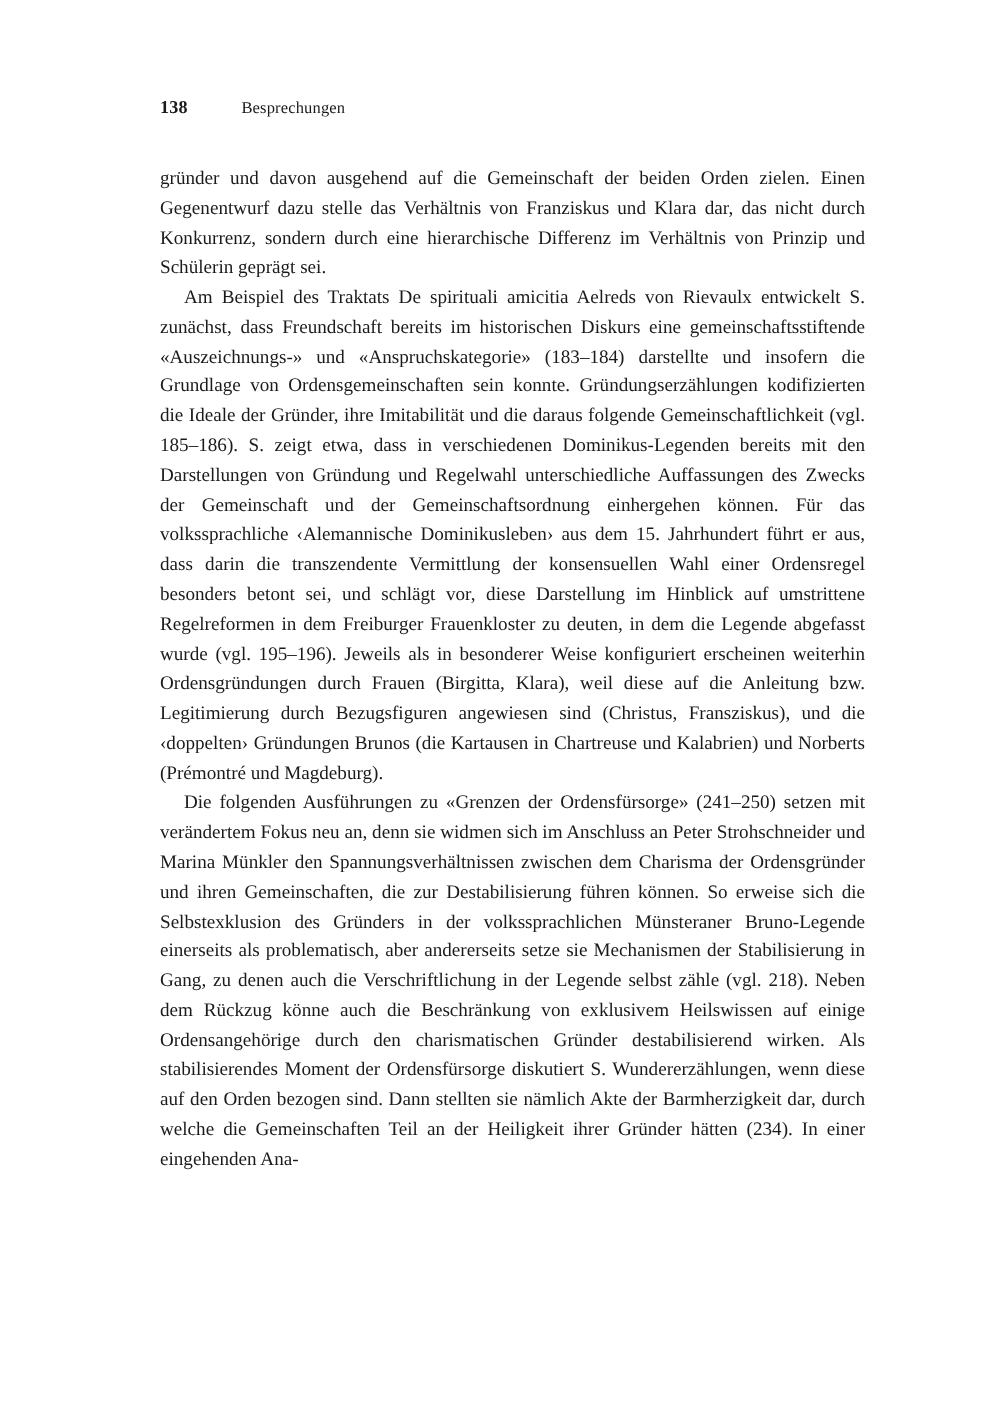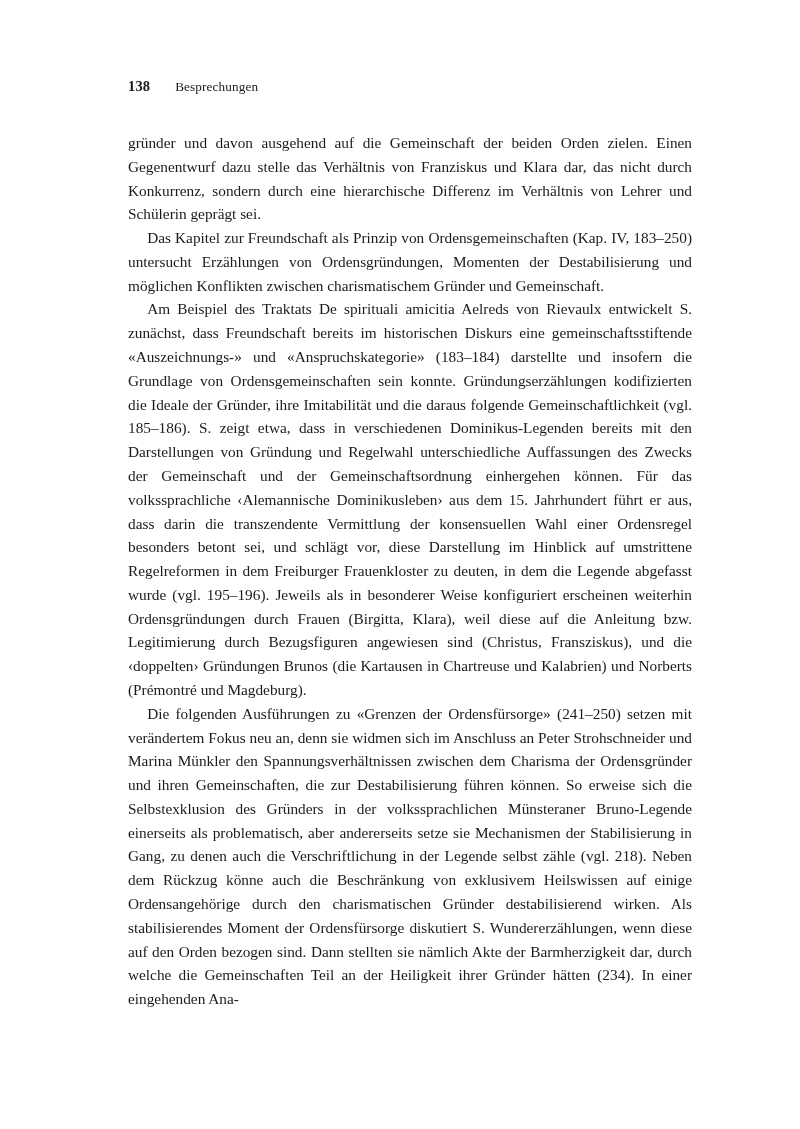--- a/index.html
+++ b/index.html
@@ -20,28 +20,29 @@
     height: 1129px;
     box-sizing: border-box;
     padding: 78px 108px 60px 128px;
   }
   .running-head {
     font-size: 13.2px;
     letter-spacing: 0.01em;
     margin: 0 0 36px 0;
     display: flex;
     align-items: baseline;
-    gap: 25px;
+    gap: 2px;
   }
   .folio {
     font-weight: bold;
     font-size: 14.5px;
   }
   .head-title {
     font-size: 13.2px;
+    margin-left: 41px;
   }
   .body-text {
     font-size: 15.3px;
     line-height: 1.555;
     text-align: justify;
     text-justify: inter-word;
     hyphens: manual;
   }
   .body-text p {
     margin: 0;
@@ -56,19 +57,18 @@
 <body>
 
 <div class="page">
 
   <div class="running-head">
     <span class="folio">138</span>
     <span class="head-title">Besprechungen</span>
   </div>
 
   <div class="body-text" id="body-text">
-      <p class=""><span>gründer und davon ausgehend auf die Gemeinschaft der beiden Orden zielen. Einen Gegenentwurf dazu stelle das Verhältnis von Franziskus und Klara dar, das nicht durch Konkurrenz, sondern durch eine hierarchische Differenz im Verhältnis von Lehrer und Schülerin geprägt sei.</span></p>
-      <p class="indent"><span>Das Kapitel zur Freundschaft als Prinzip von Ordensgemeinschaften (Kap. IV, 183–250) untersucht Erzählungen von Ordensgründungen, Momenten der Destabilisierung und möglichen Konflikten zwischen charismatischem Gründer und Gemeinschaft.</span></p>
+      <p class=""><span>gründer und davon ausgehend auf die Gemeinschaft der beiden Orden zielen. Einen Gegenentwurf dazu stelle das Verhältnis von Franziskus und Klara dar, das nicht durch Konkurrenz, sondern durch eine hierarchische Differenz im Verhältnis von Prinzip und Schülerin geprägt sei.</span></p>
       <p class="indent"><span>Am Beispiel des Traktats </span><span class="it">De spirituali amicitia</span><span> Aelreds von Rievaulx entwickelt S. zunächst, dass Freundschaft bereits im historischen Diskurs eine gemeinschaftsstiftende «Auszeichnungs-» und «Anspruchskategorie» (183–184) darstellte und insofern die Grundlage von Ordensgemeinschaften sein konnte. Gründungserzählungen kodifizierten die Ideale der Gründer, ihre Imitabilität und die daraus folgende Gemeinschaftlichkeit (vgl. 185–186). S. zeigt etwa, dass in verschiedenen Dominikus-Legenden bereits mit den Darstellungen von Gründung und Regelwahl unterschiedliche Auffassungen des Zwecks der Gemeinschaft und der Gemeinschaftsordnung einhergehen können. Für das volkssprachliche ‹Alemannische Dominikusleben› aus dem 15. Jahrhundert führt er aus, dass darin die transzendente Vermittlung der konsensuellen Wahl einer Ordensregel besonders betont sei, und schlägt vor, diese Darstellung im Hinblick auf umstrittene Regelreformen in dem Freiburger Frauenkloster zu deuten, in dem die Legende abgefasst wurde (vgl. 195–196). Jeweils als in besonderer Weise konfiguriert erscheinen weiterhin Ordensgründungen durch Frauen (Birgitta, Klara), weil diese auf die Anleitung bzw. Legitimierung durch Bezugsfiguren angewiesen sind (Christus, Fransziskus), und die ‹doppelten› Gründungen Brunos (die Kartausen in Chartreuse und Kalabrien) und Norberts (Prémontré und Magdeburg).</span></p>
       <p class="indent"><span>Die folgenden Ausführungen zu «Grenzen der Ordensfürsorge» (241–250) setzen mit verändertem Fokus neu an, denn sie widmen sich im Anschluss an Peter Strohschneider und Marina Münkler den Spannungsverhältnissen zwischen dem Charisma der Ordensgründer und ihren Gemeinschaften, die zur Destabilisierung führen können. So erweise sich die Selbstexklusion des Gründers in der volkssprachlichen Münsteraner Bruno-Legende einerseits als problematisch, aber andererseits setze sie Mechanismen der Stabilisierung in Gang, zu denen auch die Verschriftlichung in der Legende selbst zähle (vgl. 218). Neben dem Rückzug könne auch die Beschränkung von exklusivem Heilswissen auf einige Ordensangehörige durch den charismatischen Gründer destabilisierend wirken. Als stabilisierendes Moment der Ordensfürsorge diskutiert S. Wundererzählungen, wenn diese auf den Orden bezogen sind. Dann stellten sie nämlich Akte der Barmherzigkeit dar, durch welche die Gemeinschaften Teil an der Heiligkeit ihrer Gründer hätten (234). In einer eingehenden Ana-</span></p>
     </div>
 
 </div>
 
 </body></html>

